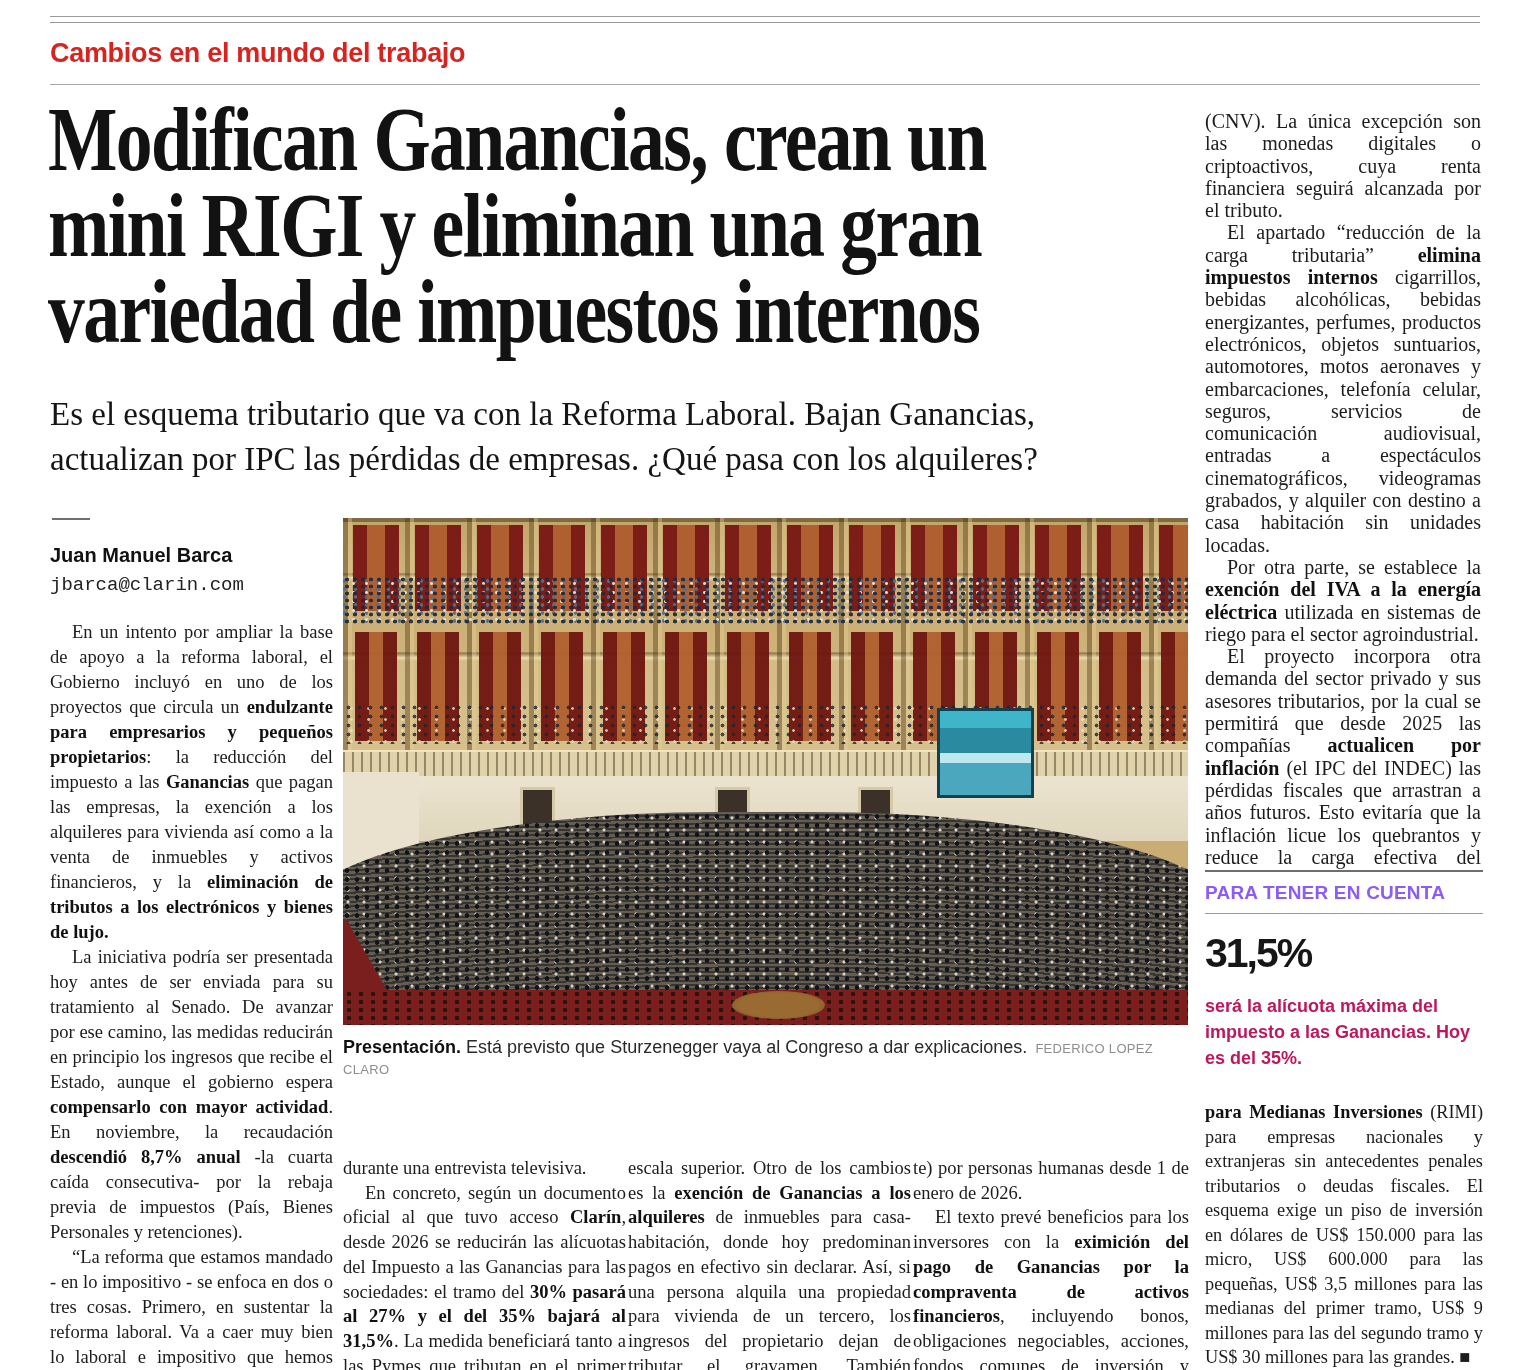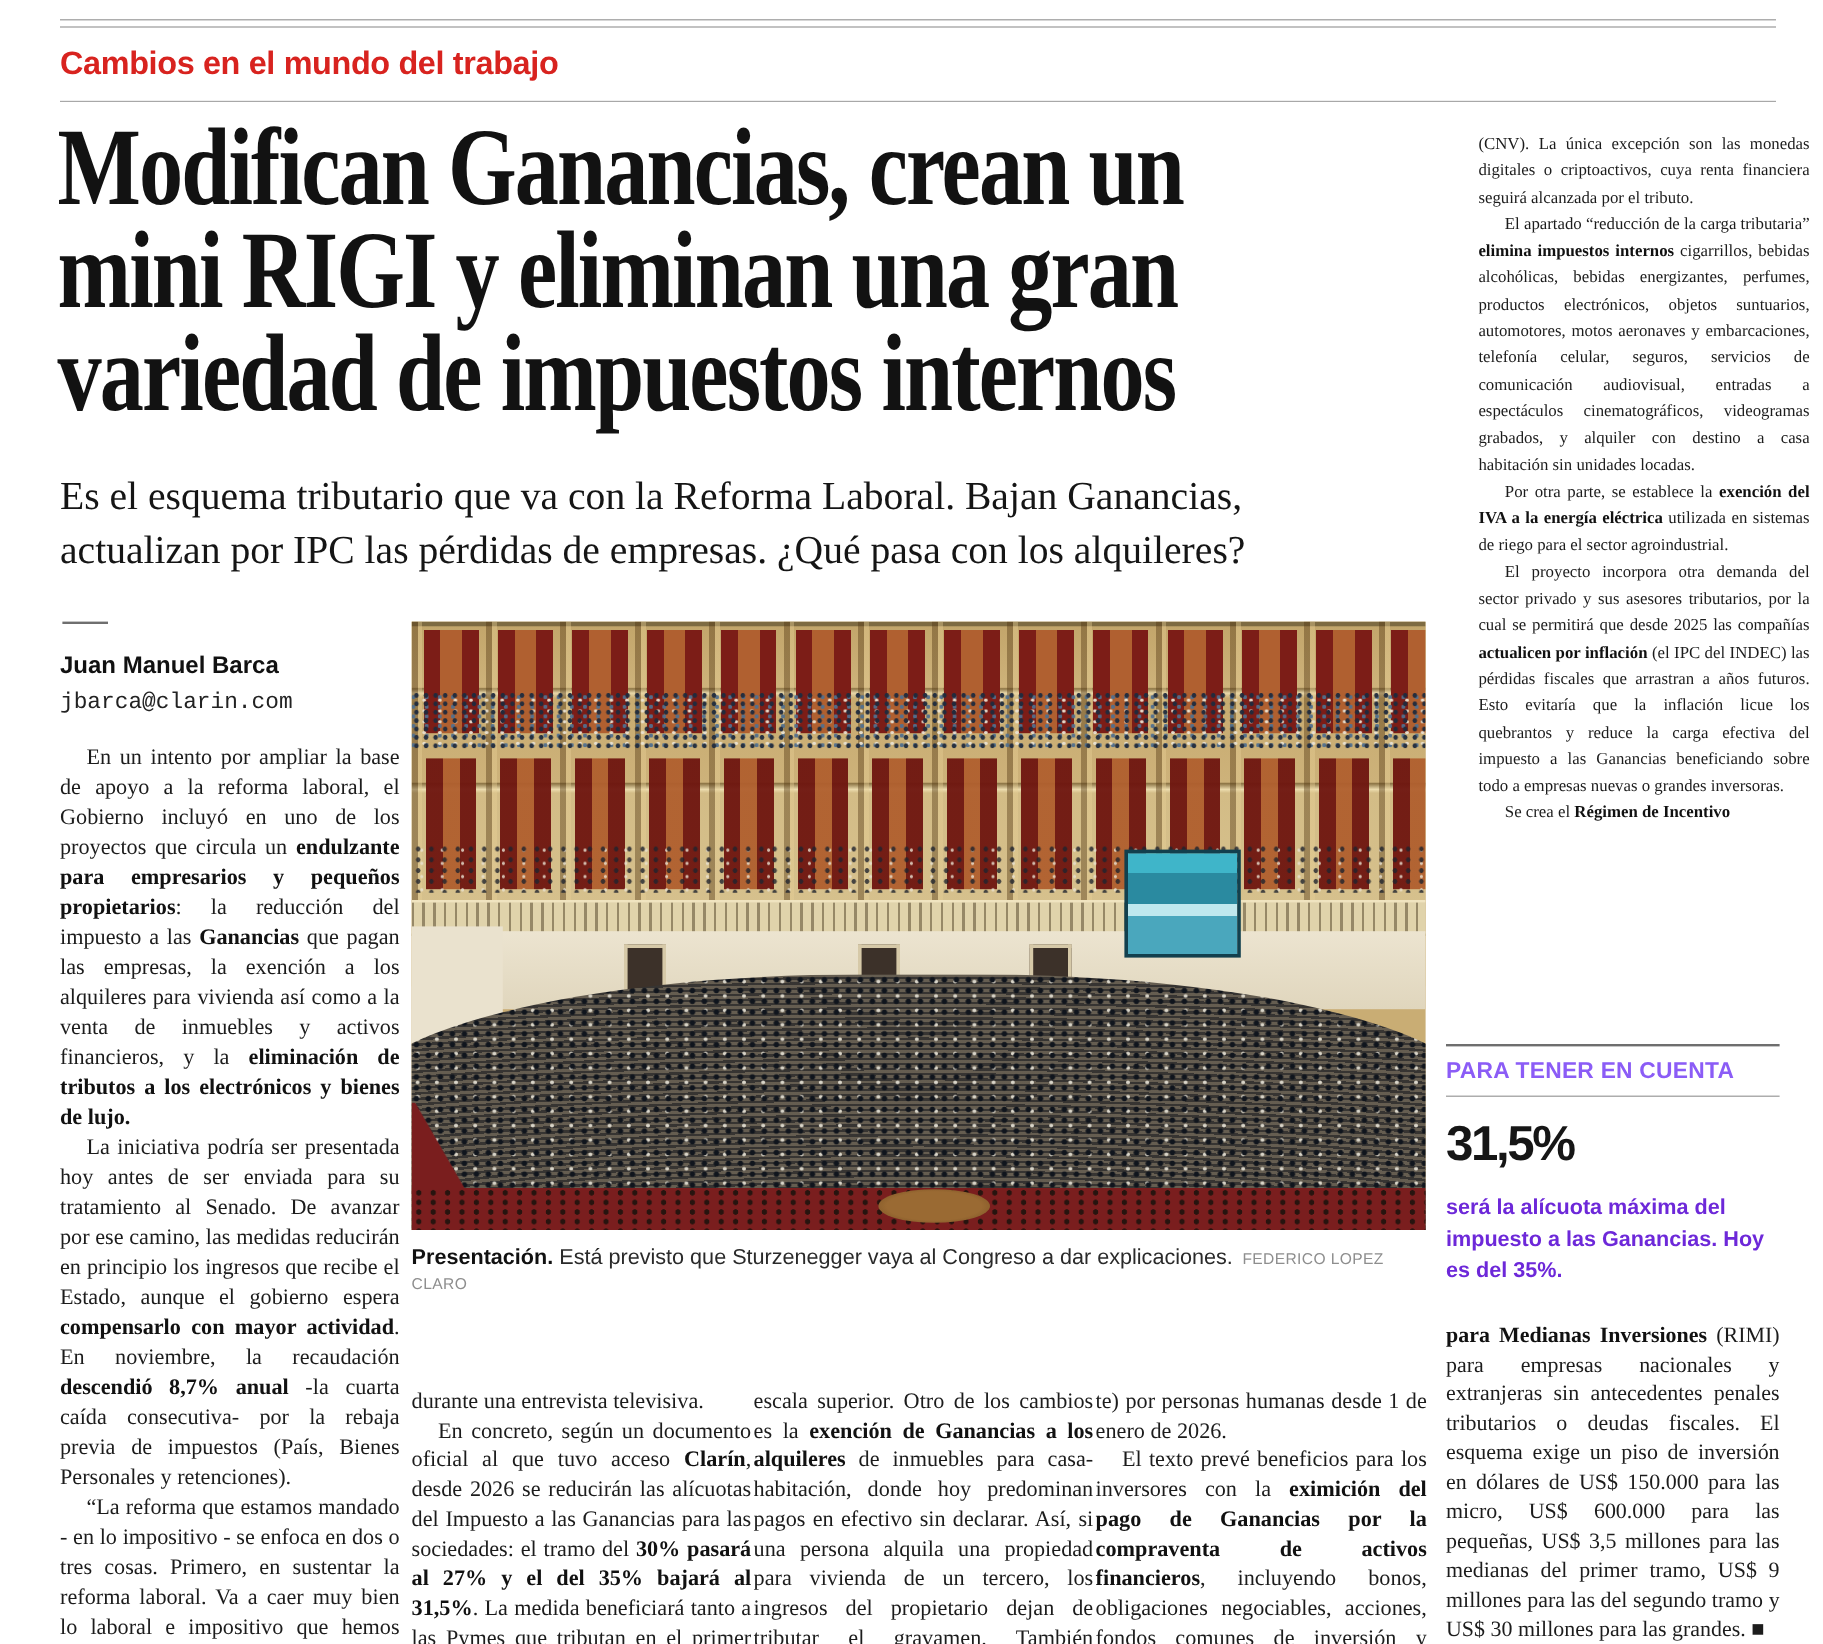--- a/index.html
+++ b/index.html
@@ -28,21 +28,21 @@
   .email{left:50px;top:574px;font-size:19px;color:#222;font-family:Liberation Mono, monospace;}
 
   
   .body{ text-align:justify;color:#1c1c1c;overflow:hidden;}
   .body p{margin:0;}
   .body p.ind{text-indent:22px;}
   .body strong{font-weight:700;color:#111;}
   .left-col{left:50px;top:620px;width:283px;height:750px;font-size:18.5px;line-height:25px;}
   .bcol{top:1156px;width:283px;height:272px;font-size:18.5px;line-height:24.7px;}
   .bcol1{left:343px;} .bcol2{left:628px;} .bcol3{left:913px;width:276px;}
-  .rcol-top{left:1205px;top:110px;width:276px;height:762px;font-size:14px;line-height:22.3px;margin-left:27px;}
+  .rcol-top{left:1205px;top:110px;width:276px;height:762px;font-size:20px;line-height:22.3px;}
   .rcol-bottom{left:1205px;top:1100px;width:278px;height:270px;font-size:18.3px;line-height:24.5px;}
 
   
   .photo{left:343px;top:518px;width:845px;height:507px;background:#c9ad74;overflow:hidden;}
   .photo > div{position:absolute;}
   .ph-wall{inset:0 0 40% 0;background:linear-gradient(180deg,#7e6b42 0,#7e6b42 1.2%,#c3a66b 1.4%,#cdb27a 18%,#8d7546 18.4%,#e8d8aa 19.6%,#c8ab70 21%,#cdb27a 44%,#8d7546 44.4%,#ecdcae 46%,#d3bc86 47%,#d8c492 100%);}
   .ph-colonnade{left:0;right:0;top:0;height:58%;
     background:repeating-linear-gradient(90deg,rgba(82,54,18,.42) 0 5px,rgba(232,208,150,.38) 5px 9px,rgba(0,0,0,0) 9px 62px);}
   .ph-g1{left:0;right:0;top:1.4%;height:17%;
     background:repeating-linear-gradient(90deg,rgba(0,0,0,0) 0 10px,#7c1d17 10px 24px,#b06030 24px 42px,#7c1d17 42px 56px,rgba(0,0,0,0) 56px 62px);}
@@ -75,21 +75,21 @@
   .caption{left:343px;top:1037px;width:845px;font-size:18px;color:#2a2a2a;}
   .caption strong{font-weight:700;color:#111;margin-right:5px;}
   .caption .credit{margin-left:8px;font-size:13px;color:#8e8e8e;letter-spacing:.3px;}
 
   
   .factbox{left:1205px;top:870px;width:278px;}
   .fb-rule{height:2px;background:#6e6e6e;}
   .fb-rule.thin{height:1px;background:#9a9a9a;}
   .fb-label{margin:10px 0 9px;font-size:19px;font-weight:700;color:#8b5cf6;letter-spacing:.2px;}
   .fb-value{margin-top:16px;font-size:41px;font-weight:700;color:#161616;letter-spacing:-2px;}
-  .fb-desc{margin-top:16px;font-size:18px;line-height:26px;font-weight:700;color:#6d28d9;}
+  .fb-desc{margin-top:16px;font-size:18px;line-height:26px;font-weight:700;color:#be185d;}
 </style>
 </head>
 <body>
 
 <div class="page">
 
   <div class="rule top-rule-a"></div>
   <div class="rule top-rule-b"></div>
 
   <div class="abs kicker sans">Cambios en el mundo del trabajo</div>

